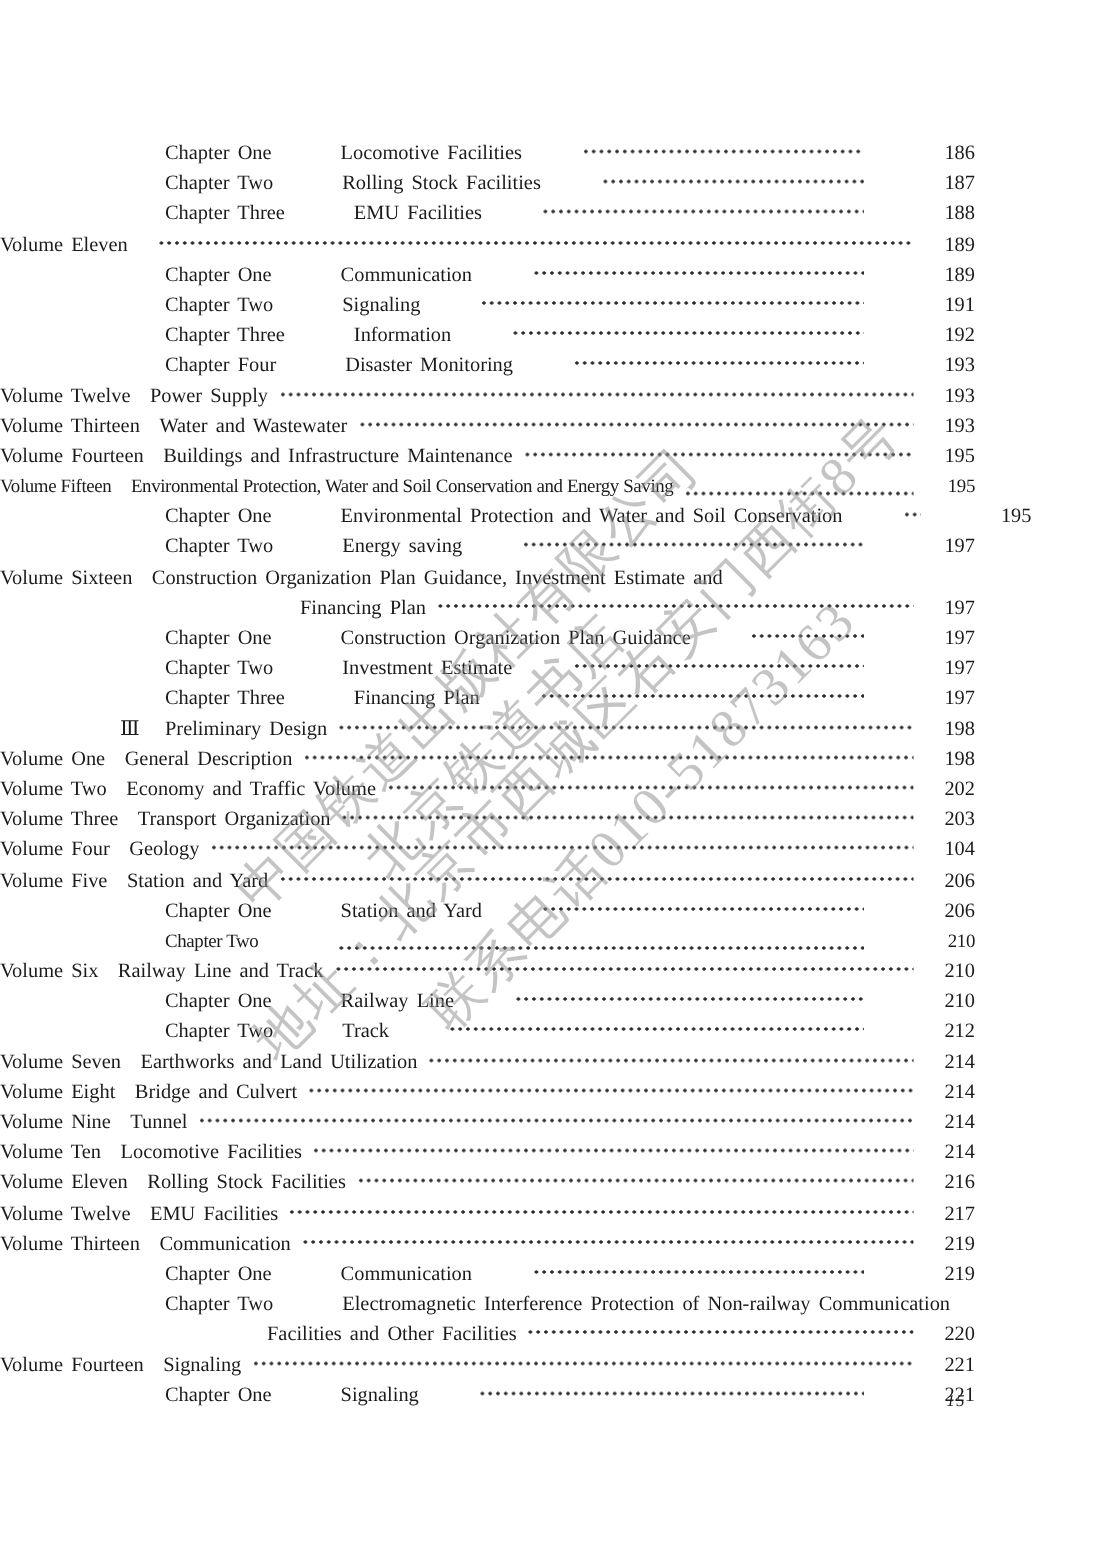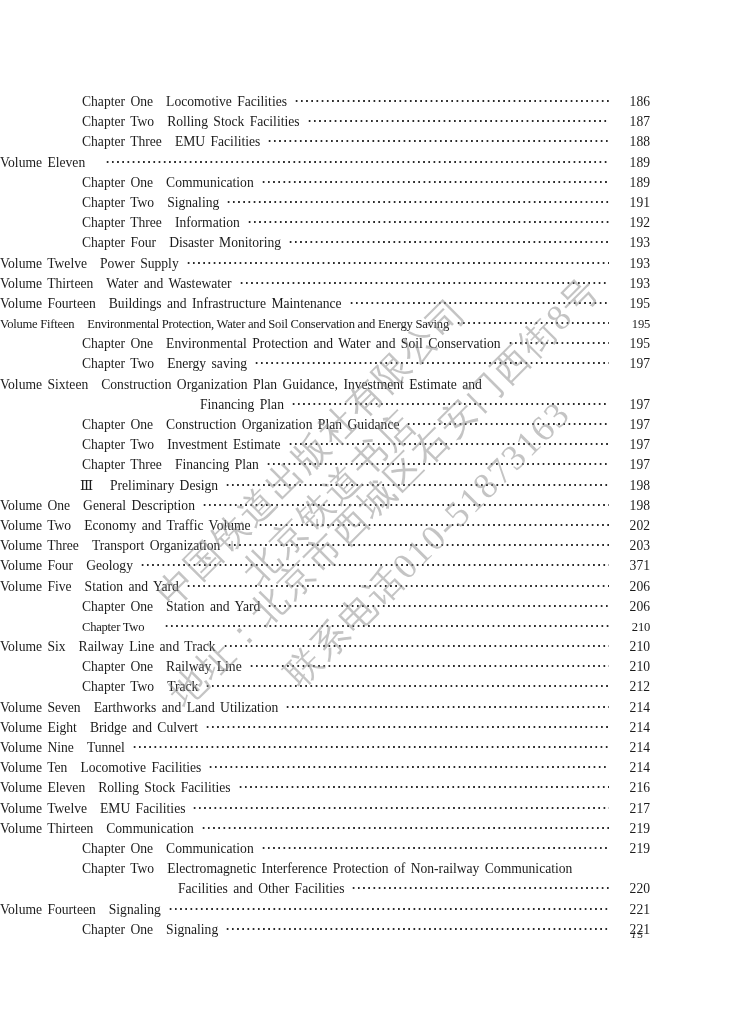--- a/index.html
+++ b/index.html
@@ -19,25 +19,25 @@
   .row{
     display:flex;
     align-items:baseline;
     height:20.2px;
     line-height:20.2px;
     font-size:13.6px;
     word-spacing:2px;
     white-space:nowrap;
   }
   .row.volume{}
-  .row.chapter{padding-left:82px;}
+  .row.chapter{padding-left:110px;gap:33px;}
   .row.section{padding-left:80px;}
   .row.cont1{padding-left:200px;}
   .row.cont2{padding-left:178px;}
-  .row.tight{font-size:12.6px;letter-spacing:-0.25px;word-spacing:0;}
+  .row.tight{font-size:12.6px;letter-spacing:-0.25px;word-spacing:0;align-items:flex-end;}
   .numeral{display:inline-block;width:30px;flex:0 0 auto;}
   .label{flex:0 0 auto;margin-right:13px;}
   .title{flex:0 0 auto;}
   .dots{
     flex:1 1 auto;
     min-width:12px;
     height:4px;
     margin:0 7px 0 7px;
     transform:translateY(-3px);
     background-image:radial-gradient(circle,#2a2a2a 1px,rgba(0,0,0,0) 1.15px);
@@ -206,21 +206,21 @@
       <div class="row volume">
         <span class="label">Volume Three</span>
         <span class="title">Transport Organization</span>
         <span class="dots"></span>
         <span class="page-num">203</span>
       </div>
       <div class="row volume">
         <span class="label">Volume Four</span>
         <span class="title">Geology</span>
         <span class="dots"></span>
-        <span class="page-num">371</span>
+        <span class="page-num">104</span>
       </div>
       <div class="row volume">
         <span class="label">Volume Five</span>
         <span class="title">Station and Yard</span>
         <span class="dots"></span>
         <span class="page-num">206</span>
       </div>
       <div class="row chapter">
         <span class="label">Chapter One</span>
         <span class="title">Station and Yard</span>

